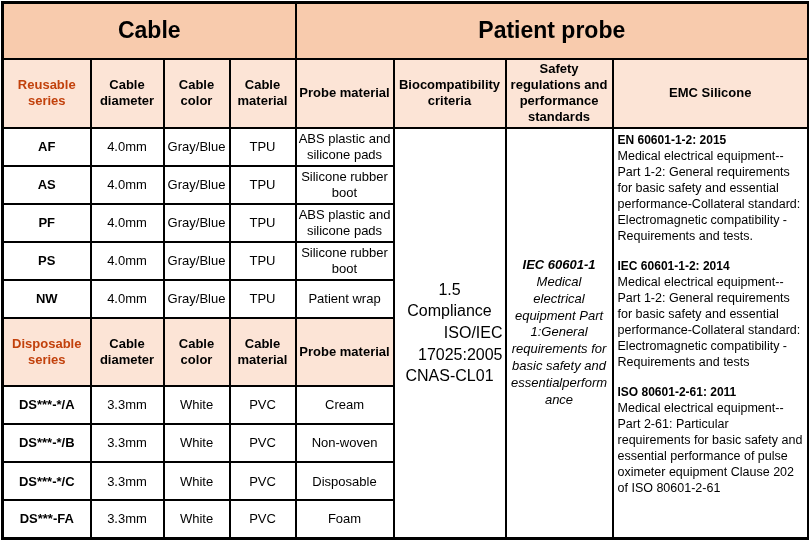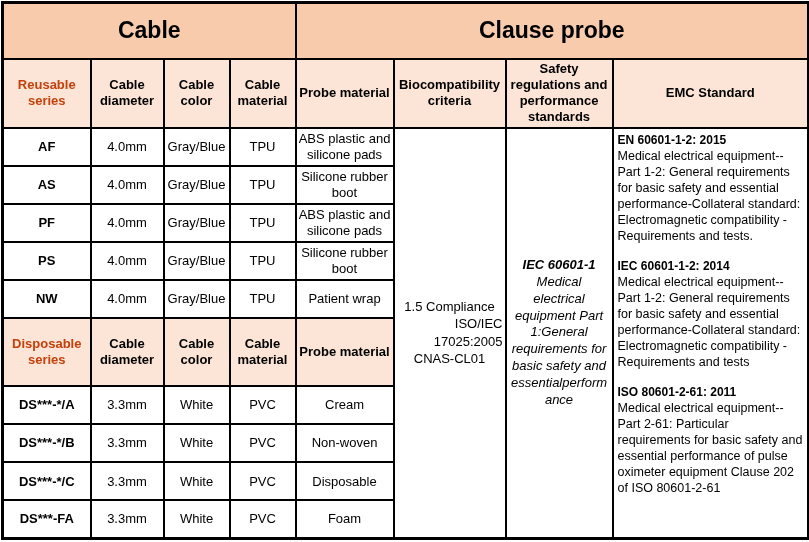--- a/index.html
+++ b/index.html
@@ -44,21 +44,21 @@
   
   tr.r-data { height: 38px; padding-left: 33px; }
   .spec td {
     background: #ffffff;
     font-size: 13px;
     line-height: 1.2;
   }
   td.series { font-weight: bold; }
   
   td.bio-cell {
-    font-size: 13px;
+    font-size: 16px;
     line-height: 1.35;
   }
   td.bio-cell .b { font-weight: normal; text-align: right; }
   td.safety-cell {
     font-size: 13px;
     line-height: 1.3;
     overflow-wrap: anywhere;
     word-break: break-word;
     padding: 1px 3px;
     font-style: italic;
@@ -87,32 +87,32 @@
         <col style="width:66px">
       <col style="width:98px">
         <col style="width:112px">
         <col style="width:107px">
         <col style="width:196px">
     </colgroup>
 
     <tbody>
         <tr class="r-top">
       <th class="h1" colspan="4">Cable</th>
-      <th class="h1" colspan="4">Clause probe</th>
+      <th class="h1" colspan="4">Patient probe</th>
     </tr>
 
     <tr class="r-sub">
       <th class="h2 red">Reusable series</th>
       <th class="h2">Cable diameter</th>
       <th class="h2">Cable color</th>
       <th class="h2">Cable material</th>
       <th class="h2">Probe material</th>
       <th class="h2">Biocompatibility criteria</th>
       <th class="h2">Safety regulations and performance standards</th>
-      <th class="h2">EMC Standard</th>
+      <th class="h2">EMC Silicone</th>
     </tr>
 
     <tr class="r-data">
       <td class="series">AF</td>
       <td>4.0mm</td>
       <td>Gray/Blue</td>
       <td>TPU</td>
       <td>ABS plastic and silicone pads</td>
       <td class="bio-cell" rowspan="10">
         <div>1.5 Compliance</div>

